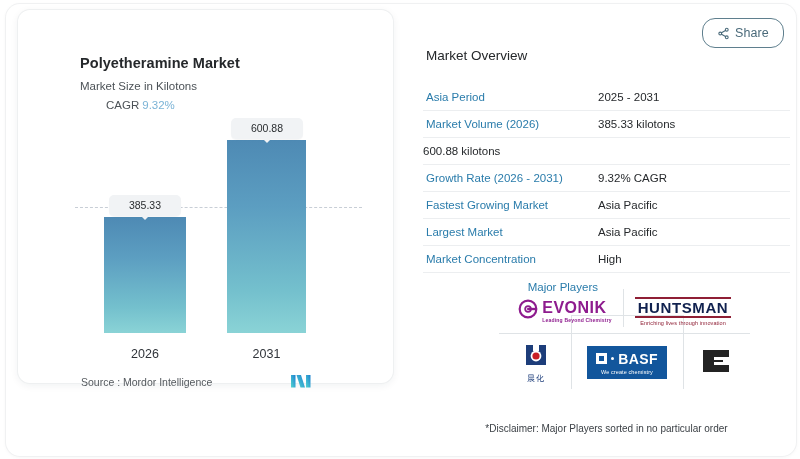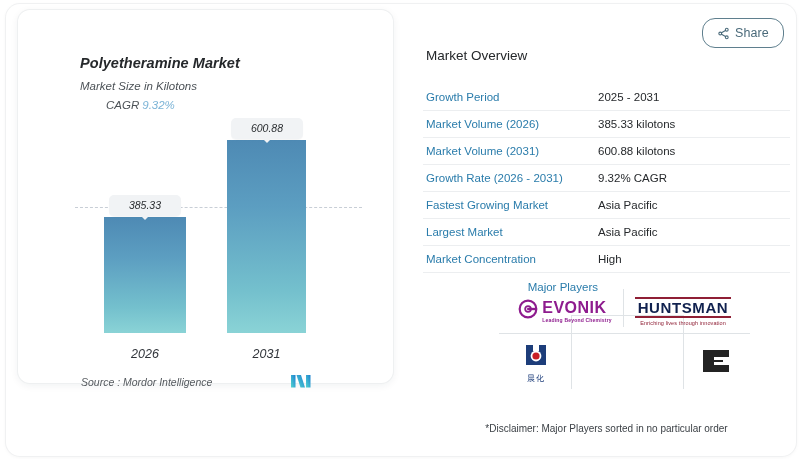--- a/index.html
+++ b/index.html
@@ -42,21 +42,20 @@
   }
   .share-icon { width: 13px; height: 13px; display:block; }
   
   .chart-card {
     position: absolute;
     left: 18px; top: 10px;
     width: 375px; height: 373px;
     background: #ffffff;
     border-radius: 12px;
     box-shadow: 0 0 0 1px #eef0f1, 0 2px 8px rgba(17,40,60,0.07);
-    font-style: italic;
   }
   .chart-title {
     position: absolute; left: 62px; top: 45px;
     font-size: 14.5px; font-weight: bold; color: #25282b;
     letter-spacing: .05px;
   }
   .chart-sub {
     position: absolute; left: 62px; top: 70px;
     font-size: 11.5px; color: #4c5257;
   }
@@ -294,29 +293,28 @@
         <polygon points="13,4 22,4 30,29 21,29" fill="url(#mig)"></polygon>
         <polygon points="32,4 41,4 41,29 32,29" fill="url(#mig)"></polygon>
       </svg>
     </span>
   </div>
 
   <div class="overview-title">Market Overview</div>
 
   <div class="ov-table">
     <div class="ov-row">
-      <div class="ov-key">Growth Period</div>
+      <div class="ov-key">Asia Period</div>
       <div class="ov-val">2025 - 2031</div>
     </div>
     <div class="ov-row">
       <div class="ov-key">Market Volume (2026)</div>
       <div class="ov-val">385.33 kilotons</div>
     </div>
     <div class="ov-row">
-      <div class="ov-key">Market Volume (2031)</div>
       <div class="ov-val">600.88 kilotons</div>
     </div>
     <div class="ov-row">
       <div class="ov-key">Growth Rate (2026 - 2031)</div>
       <div class="ov-val">9.32% CAGR</div>
     </div>
     <div class="ov-row">
       <div class="ov-key">Fastest Growing Market</div>
       <div class="ov-val">Asia Pacific</div>
     </div>
@@ -371,20 +369,32 @@
           <svg class="cn-mark" viewBox="0 0 26 24">
             <path d="M3 2 h7 v6 h6 V2 h7 v20 H3 Z" fill="#1d3d7a"></path>
             <circle cx="13" cy="13" r="5.4" fill="#ffffff"></circle>
             <circle cx="13" cy="13" r="3.6" fill="#c81f26"></circle>
           </svg>
         </span>
         <div class="cn-chars">晨化</div>
       </div>
     </div>
 
+    <div class="logo-cell lc-basf">
+      <div class="basf">
+        <div class="basf-top">
+          <span class="basf-sq">
+              <i></i>
+            </span>
+          <span class="basf-dot"></span>
+          <span class="basf-word">BASF</span>
+        </div>
+        <div class="basf-tag">We create chemistry</div>
+      </div>
+    </div>
 
     <div class="logo-cell lc-cummins">
       <span>
         <svg class="cummins-c" viewBox="0 0 30 26">
           <path d="M2 2 H28 V9 H13 V12 H22 V14 H13 V17 H28 V24 H2 Z" fill="#232323"></path>
         </svg>
       </span>
     </div>
   </div>
 

